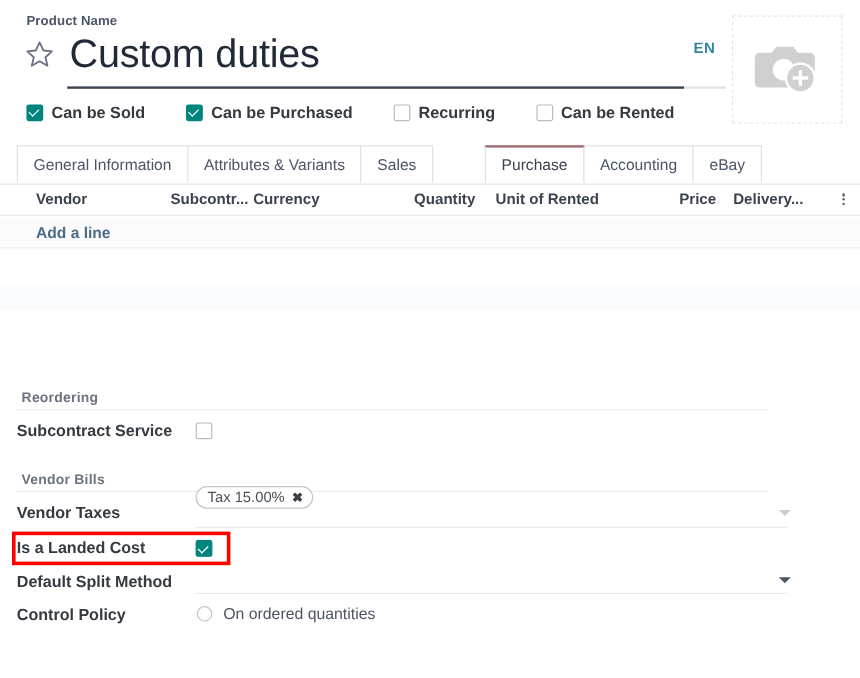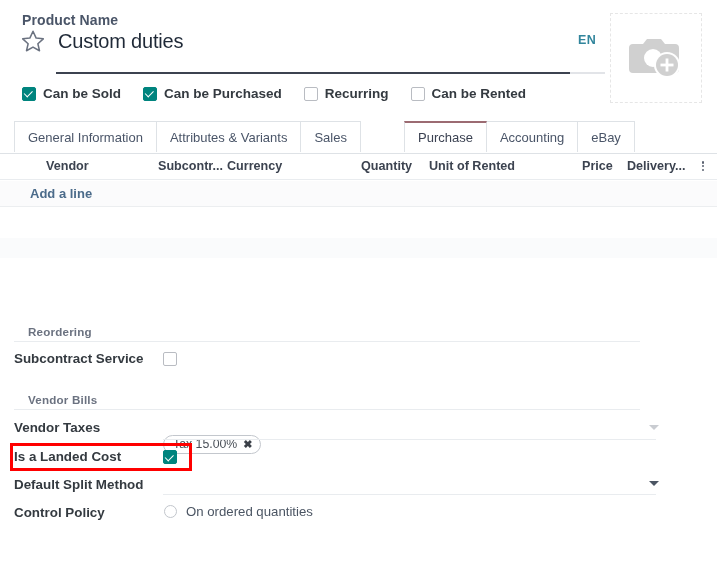--- a/index.html
+++ b/index.html
@@ -9,29 +9,29 @@
     background: #ffffff;
     font-family: "Liberation Sans", sans-serif;
     color: #374151;
     overflow: hidden;
   }
   #root { position: relative; width: 717px; height: 565px; background:#fff; }
 
   
   .hdr-label {
     position: absolute; left: 22px; top: 12px;
-    font-size: 14px; font-weight: 700; color: #4a5568; letter-spacing: .1px;
+    font-size: 11px; font-weight: 700; color: #4a5568; letter-spacing: .1px;
   }
   .title-row {
     position: absolute; left: 20px; top: 28px;
     display: flex; align-items: center; gap: 12px;
   }
   .star-icon { width: 26px; height: 26px; display:block; }
   .prod-title {
-    font-size: 20px; font-weight: 400; color: #1f2937; line-height: 1;
+    font-size: 33px; font-weight: 400; color: #1f2937; line-height: 1;
     letter-spacing: -.2px; white-space: nowrap;
   }
   .title-underline {
     position: absolute; left: 56px; top: 72px; width: 514px; height: 1.5px;
     background: #3c4350;
   }
   .title-underline-light {
     position: absolute; left: 570px; top: 72px; width: 35px; height: 1.5px;
     background: #e2e4e8;
   }
@@ -43,21 +43,21 @@
   .img-placeholder {
     position: absolute; left: 610px; top: 13px; width: 92px; height: 90px;
     border: 1px dashed #e6e6e6; background: #fff;
     display: flex; align-items: center; justify-content: center;
     cursor: pointer;
   }
 
   
   .cbstrip {
     position: absolute; left: 22px; top: 86px;
-    display: flex; align-items: flex-start; gap: 0px;
+    display: flex; align-items: flex-start; gap: 12px;
   }
   .cbitem { display: flex; align-items: center; gap: 7px; margin-right: 22px; cursor: pointer; }
   .cbitem .lbl { font-size: 13.5px; font-weight: 700; color: #343a40; white-space: nowrap; }
   .cbox {
     width: 14px; height: 14px; border-radius: 2px;
     border: 1px solid #b9bcc2; background: #fff;
     display: inline-flex; align-items: center; justify-content: center;
     flex: 0 0 auto;
   }
   .cbox.on { background: #00847e; border-color: #00847e; }
@@ -89,21 +89,20 @@
 
   
   .thead {
     position: absolute; left: 0; top: 154px; width: 717px; height: 26px;
     background: #fff; border-bottom: 1px solid #e9ecef;
   }
   .th {
     position: absolute; top: 5px;
     font-size: 12.6px; font-weight: 700; color: #3c4350; white-space: nowrap;
     cursor: pointer;
-    margin-left: 16px;
   }
   .dots-icon {
     position: absolute; right: 8px; top: 5px; width: 12px; height: 14px;
     display: flex; flex-direction: column; align-items: center;
     justify-content: space-between; padding: 2px 0; cursor: pointer;
   }
   .dots-icon i { width: 2.5px; height: 2.5px; border-radius: 50%; background: #5a6270; display:block; }
 
   .addline-row {
     position: absolute; left: 0; top: 181px; width: 717px; height: 26px;
@@ -113,21 +112,21 @@
     position: absolute; left: 30px; top: 186px;
     font-size: 13px; color: #4b6b8a; cursor: pointer; font-weight: bold;
   }
   .gray-band {
     position: absolute; left: 0; top: 238px; width: 717px; height: 20px;
     background: #fafbfc;
   }
 
   
   .sec-head {
-    position: absolute; left: 28px;
+    position: absolute; left: 18px;
     font-size: 11.6px; font-weight: 700; color: #6b7280; letter-spacing: .2px; text-align: right;
   }
   .sec-rule {
     position: absolute; left: 14px; width: 626px; height: 1px; background: #e9ecef;
   }
   .f-label {
     position: absolute; left: 14px;
     font-size: 13.4px; font-weight: 700; color: #343a40; white-space: nowrap;
   }
   .f-rule {
@@ -248,21 +247,21 @@
   <div class="sec-head" style="top:325px">Reordering</div>
   <div class="sec-rule" style="top:341px"></div>
 
   <div class="f-label" style="top:351px">Subcontract Service</div>
   <span class="cbox" style="position:absolute;left:163px;top:352px"></span>
 
   <div class="sec-head" style="top:393px">Vendor Bills</div>
   <div class="sec-rule" style="top:409px"></div>
 
   <div class="f-label" style="top:420px">Vendor Taxes</div>
-  <div class="tag-chip" style="left:163px;top:435px">
+  <div class="tag-chip" style="left:163px;top:405px">
     <span>Tax 15.00%</span>
     <span class="tag-x">✖</span>
   </div>
   <div class="caret light" style="left:649px;top:425px"></div>
   <div class="f-rule" style="top:439px"></div>
 
   <div class="f-label" style="top:449px">Is a Landed Cost</div>
   <span class="cbox on" style="position:absolute;left:163px;top:450px"></span>
   <div class="highlight-box"></div>
 

